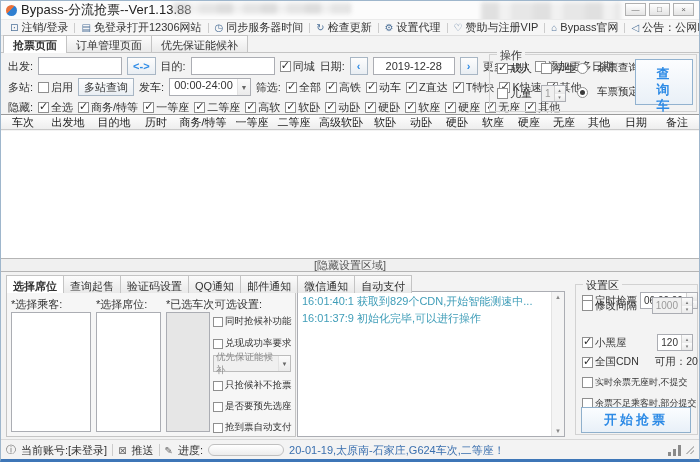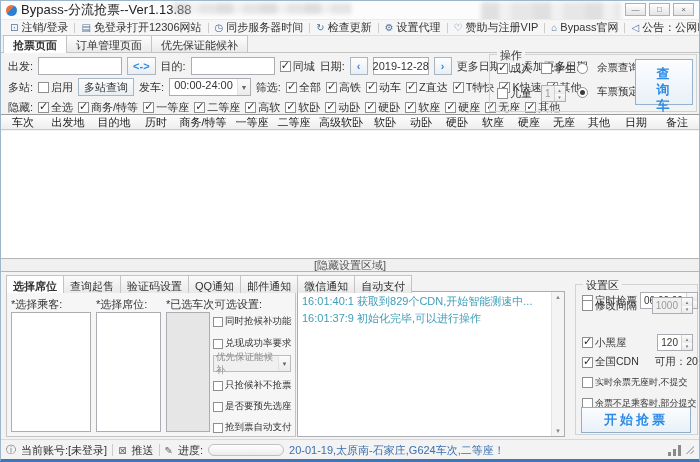--- a/index.html
+++ b/index.html
@@ -23,21 +23,21 @@
   .tsep{width:1px;height:10px;background:#ccc;flex:none}
   
   .maintabs{position:absolute;left:2px;top:34px;height:18px;display:flex;z-index:3}
   .mtab{padding:2px 9px 0;border:1px solid #c4c4c4;border-bottom:none;background:linear-gradient(#fdfdfd,#eaeaea);margin-right:-1px;height:17px;white-space:nowrap}
   .mtab.active{background:#fff;position:relative;z-index:4;height:18px;font-weight:bold}
   .tabline{position:absolute;left:0;top:51px;right:0;height:1px;background:#c4c4c4}
   
   .qrow{position:absolute;left:7px;display:flex;align-items:center;gap:5px;height:18px;white-space:nowrap}
   .lab{color:#333}
   .tin{height:18px;border:1px solid #abadb3;background:#fff;padding:0 3px;display:inline-flex;align-items:center}
-  .w84{width:84px}.w70{width:56px;justify-content:center}
+  .w84{width:84px}.w70{width:82px;justify-content:center}
   .btn{height:18px;border:1px solid #a8b6c4;background:linear-gradient(#fdfdfd,#e9eef3);display:inline-flex;align-items:center;justify-content:center;padding:0 5px;color:#333;cursor:default}
   .bluetxt{color:#2e8be6;font-weight:bold}
   .sm{width:18px;padding:0;font-weight:bold}
   .combo{height:18px;border:1px solid #abadb3;background:#fff;display:inline-flex;padding-left:4px}
   .ca{width:13px;height:16px;display:flex;align-items:center;justify-content:center;color:#666;font-size:7px;border-left:1px solid #e2e2e2;margin-left:4px;background:linear-gradient(#fbfbfb,#ebebeb)}
   .chk{display:inline-flex;align-items:center;gap:2px;white-space:nowrap;cursor:default}
   .cb{width:11px;height:11px;border:1px solid #8f8f8f;background:#fff;position:relative;display:inline-block;flex:none}
   .cb.checked::after{content:"✓";position:absolute;left:0;top:-3px;font-size:11px;font-weight:700;color:#2b2b2b}
   .radio{width:11px;height:11px;border:1px solid #8f8f8f;border-radius:50%;background:#fff;position:relative;flex:none}
   .radio.checked::after{content:"";position:absolute;left:2px;top:2px;width:5px;height:5px;border-radius:50%;background:#3a3a3a}

